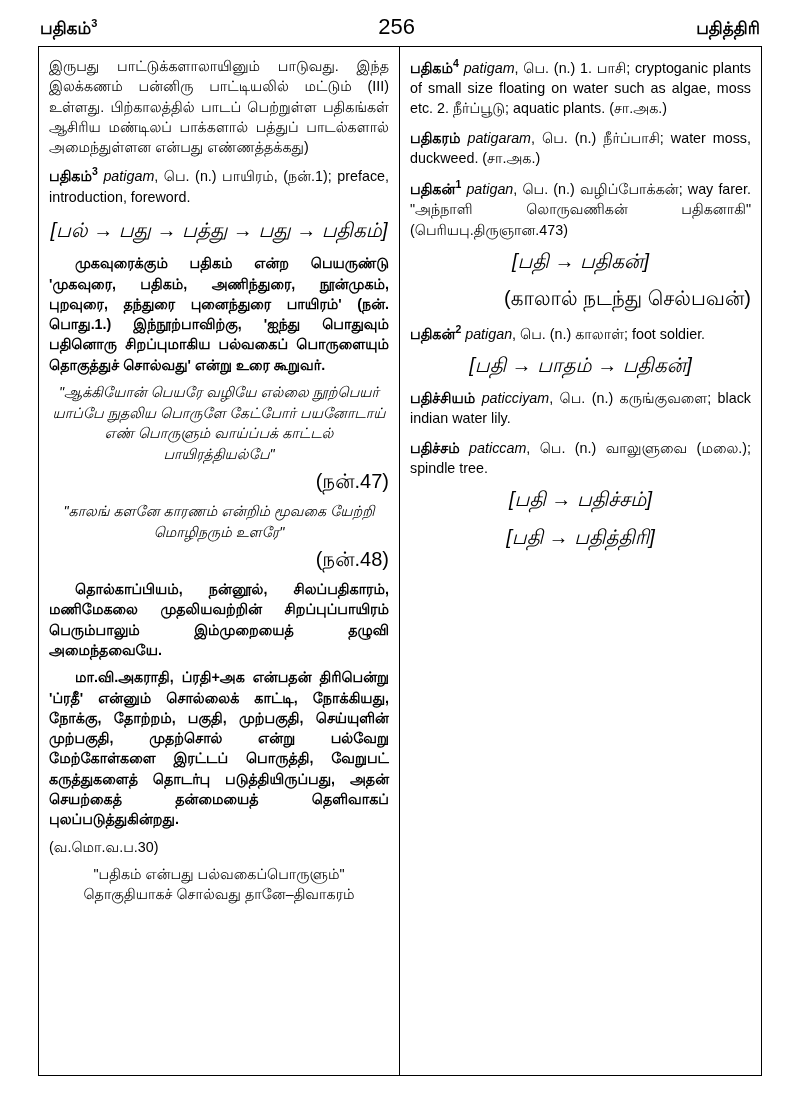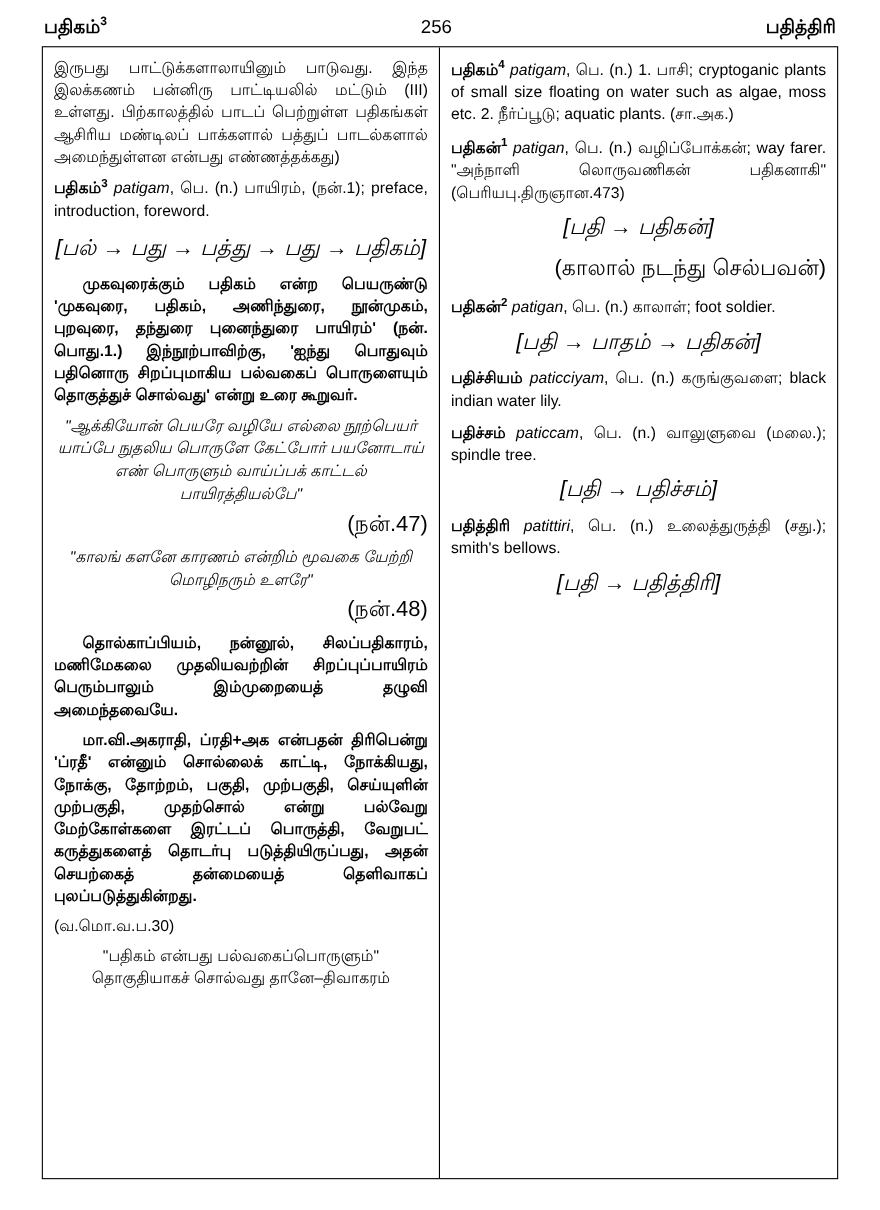--- a/index.html
+++ b/index.html
@@ -31,21 +31,21 @@
     font-size: 17px;
     font-weight: bold;
     padding: 0 2px 6px 2px;
     gap: 16px;
   }
   .header .hdr-left { flex: 0 0 auto; }
   .header .hdr-center {
     flex: 1 1 auto;
     text-align: center;
     font-weight: normal;
-    font-size: 17px;
+    font-size: 22px;
   }
   .header .hdr-right { flex: 0 0 auto; }
   .hdr-left sup, .hdr-right sup { font-size: 11px; }
 
   
   .frame {
     border: 1.4px solid #000;
     height: 1030px;
     box-sizing: border-box;
     display: flex;
@@ -141,20 +141,23 @@
       <p class="center">"பதிகம் என்பது பல்வகைப்பொருளும்" தொகுதியாகச் சொல்வது தானே–திவாகரம்</p>
 
     </div>
 
     <div class="col col-right">
 
       <div class="entry">
         <p><span class="hw">பதிகம்</span><sup class="hw">4</sup> <span class="rom">patigam</span><span>, பெ. (n.) 1. பாசி; cryptoganic plants of small size floating on water such as algae, moss etc. 2. நீர்ப்பூடு; aquatic plants. (சா.அக.)</span></p>
       </div>
 
+      <div class="entry">
+        <p><span class="hw">பதிகரம்</span> <span class="rom">patigaram</span><span>, பெ. (n.) நீர்ப்பாசி; water moss, duckweed. (சா.அக.)</span></p>
+      </div>
 
       <div class="entry">
         <p><span class="hw">பதிகன்</span><sup class="hw">1</sup> <span class="rom">patigan</span><span>, பெ. (n.) வழிப்போக்கன்; way farer. "அந்நாளி லொருவணிகன் பதிகனாகி" (பெரியபு.திருஞான.473)</span></p>
         <p class="derive">[பதி → பதிகன்]</p>
         <p class="note-center">(காலால் நடந்து செல்பவன்)</p>
       </div>
 
       <div class="entry">
         <p><span class="hw">பதிகன்</span><sup class="hw">2</sup> <span class="rom">patigan</span><span>, பெ. (n.) காலாள்; foot soldier.</span></p>
         <p class="derive">[பதி → பாதம் → பதிகன்]</p>
@@ -164,19 +167,18 @@
         <p><span class="hw">பதிச்சியம்</span> <span class="rom">paticciyam</span><span>, பெ. (n.) கருங்குவளை; black indian water lily.</span></p>
       </div>
 
       <div class="entry">
         <p><span class="hw">பதிச்சம்</span> <span class="rom">paticcam</span><span>, பெ. (n.) வாலுளுவை (மலை.); spindle tree.</span></p>
         <p class="derive">[பதி → பதிச்சம்]</p>
       </div>
 
 
       <div class="entry">
-        <p><span class="hw">பதித்திரி</span> <span class="rom">patittiri</span><span>, பெ. (n.) உலைத்துருத்தி (சது.); smith's bellows.</span></p>
         <p class="derive">[பதி → பதித்திரி]</p>
       </div>
 
     </div>
   </div>
 </div>
 
 </body></html>

